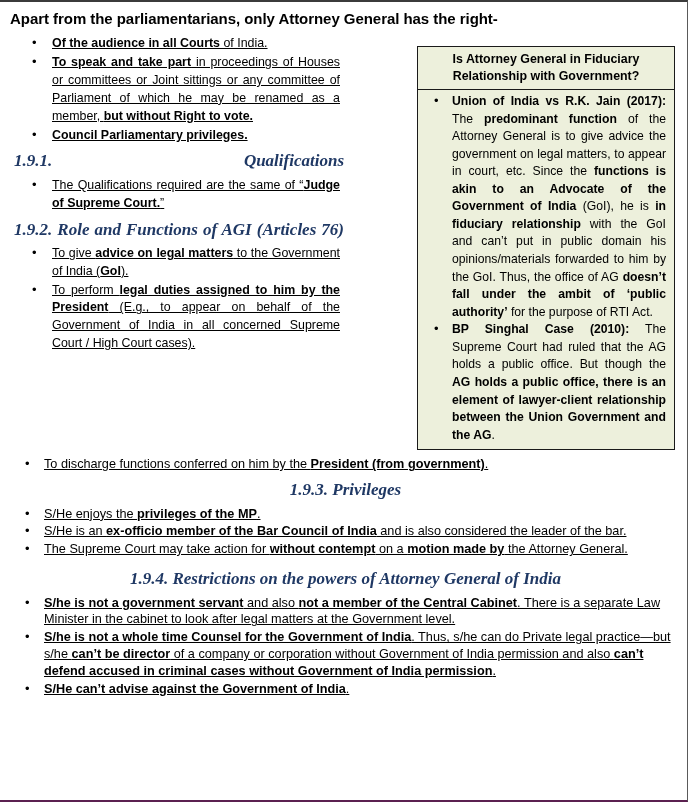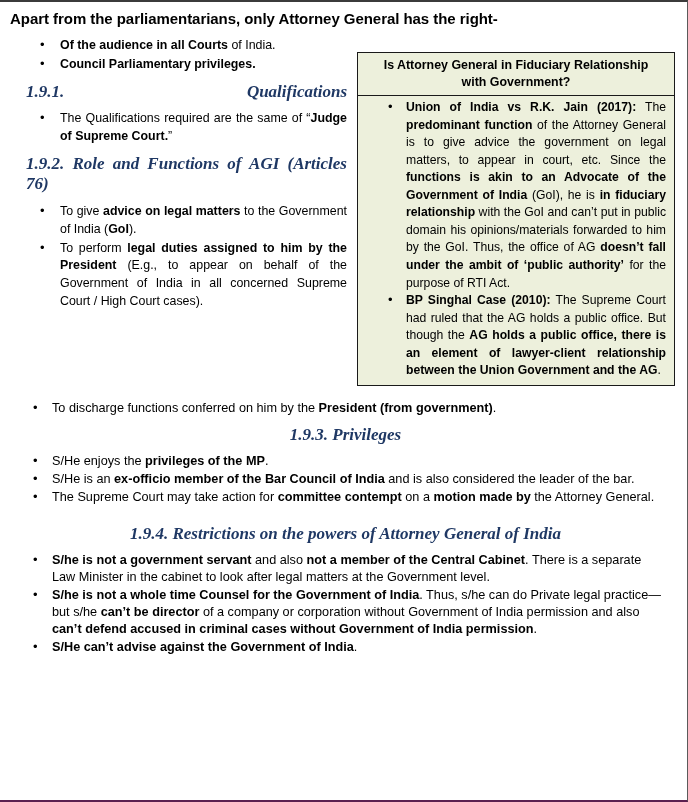--- a/index.html
+++ b/index.html
@@ -47,32 +47,33 @@
     font-weight: bold;
     color: #1f3864;
     font-size: 17px;
     margin: 7px 0 5px 6px;
     line-height: 1.2;
   }
   h2.sec.narrow {
     width: 330px;
     text-align: justify;
     text-align-last: justify;
-    margin-left: 16px;
+    margin-left: 4px;
     font-style: italic;
   }
   h2.sec.wide {
     text-align: center;
   }
 
   
   ul.bl {
     list-style: none;
-    margin: 8px;
+    margin: 0;
     padding: 0;
+    text-decoration: underline;
   }
   ul.bl > li {
     position: relative;
     padding-left: 42px;
     margin: 0 0 1px 0;
     font-size: 12.4px;
     line-height: 1.44;
   }
   ul.bl > li::before {
     content: "\2022";
@@ -99,38 +100,38 @@
   }
   .col-wide li {
     text-align: left;
   }
 
   b, strong { font-weight: bold; }
 
   
   .infobox {
     float: right;
-    width: 318px;
+    width: 258px;
     box-sizing: border-box;
     background: #edf0dc;
     border: 1.4px solid #1a1a1a;
-    margin: 17px 0 6px 10px;
+    margin: 11px 0 6px 10px;
     position: relative;
     z-index: 2;
   }
   .infobox-header {
     text-align: center;
     font-size: 12.4px;
     font-weight: bold;
     line-height: 1.36;
     padding: 4px 14px 4px 14px;
     border-bottom: 1.4px solid #1a1a1a;
   }
   .infobox-body {
-    padding: 3px 8px 5px 14px;
+    padding: 3px 8px 5px 0;
   }
   .infobox-body ul {
     list-style: none;
     margin: 0;
     padding: 0;
   }
   .infobox-body li {
     position: relative;
     padding-left: 34px;
     font-size: 12.2px;
@@ -162,20 +163,21 @@
       <div class="infobox-body">
         <ul>
           <li><b>Union of India vs R.K. Jain (2017):</b><span> The </span><b>predominant function</b><span> of the Attorney General is to give advice the government on legal matters, to appear in court, etc. Since the </span><b>functions is akin to an Advocate of the Government of India</b><span> (GoI), he is </span><b>in fiduciary relationship</b><span> with the GoI and can’t put in public domain his opinions/materials forwarded to him by the GoI. Thus, the office of AG </span><b>doesn’t fall under the ambit of ‘public authority’</b><span> for the purpose of RTI Act.</span></li>
           <li><b>BP Singhal Case (2010):</b><span> The Supreme Court had ruled that the AG holds a public office. But though the </span><b>AG holds a public office, there is an element of lawyer-client relationship between the Union Government and the AG</b><span>.</span></li>
         </ul>
       </div>
     </div>
 
     <ul class="bl col-narrow">
       <li><b>Of the audience in all Courts</b><span> of India.</span></li>
+      <li><b>To speak and take part</b><span> in proceedings of Houses or committees or Joint sittings or any committee of Parliament of which he may be renamed as a member, </span><b>but without Right to vote.</b></li>
       <li><b>Council Parliamentary privileges.</b></li>
     </ul>
 
     <h2 class="sec narrow">1.9.1. Qualifications</h2>
     <ul class="bl col-narrow">
       <li><span>The Qualifications required are the same of “</span><b>Judge of Supreme Court.</b><span>”</span></li>
     </ul>
 
     <h2 class="sec narrow">1.9.2. Role and Functions of AGI (Articles 76)</h2>
     <ul class="bl col-narrow">
@@ -186,21 +188,21 @@
     <div class="clearer"></div>
 
     <ul class="bl tight col-wide">
       <li><span>To discharge functions conferred on him by the </span><b>President (from government)</b><span>.</span></li>
     </ul>
 
     <h2 class="sec wide">1.9.3. Privileges</h2>
     <ul class="bl tight col-wide">
       <li><span>S/He enjoys the </span><b>privileges of the MP</b><span>.</span></li>
       <li><span>S/He is an </span><b>ex-officio member of the Bar Council of India</b><span> and is also considered the leader of the bar.</span></li>
-      <li><span>The Supreme Court may take action for </span><b>committee contempt</b><span> on a </span><b>motion made by</b><span> the Attorney General.</span></li>
+      <li><span>The Supreme Court may take action for </span><b>without contempt</b><span> on a </span><b>motion made by</b><span> the Attorney General.</span></li>
     </ul>
 
     <div class="gap-sm"></div>
 
     <h2 class="sec wide">1.9.4. Restrictions on the powers of Attorney General of India</h2>
     <ul class="bl tight col-wide">
       <li><b>S/he is not a government servant</b><span> and also </span><b>not a member of the Central Cabinet</b><span>. There is a separate Law Minister in the cabinet to look after legal matters at the Government level.</span></li>
       <li><b>S/he is not a whole time Counsel for the Government of India</b><span>. Thus, s/he can do Private legal practice—but s/he </span><b>can’t be director</b><span> of a company or corporation without Government of India permission and also </span><b>can’t defend accused in criminal cases without Government of India permission</b><span>.</span></li>
       <li><b>S/He can’t advise against the Government of India</b><span>.</span></li>
     </ul>

